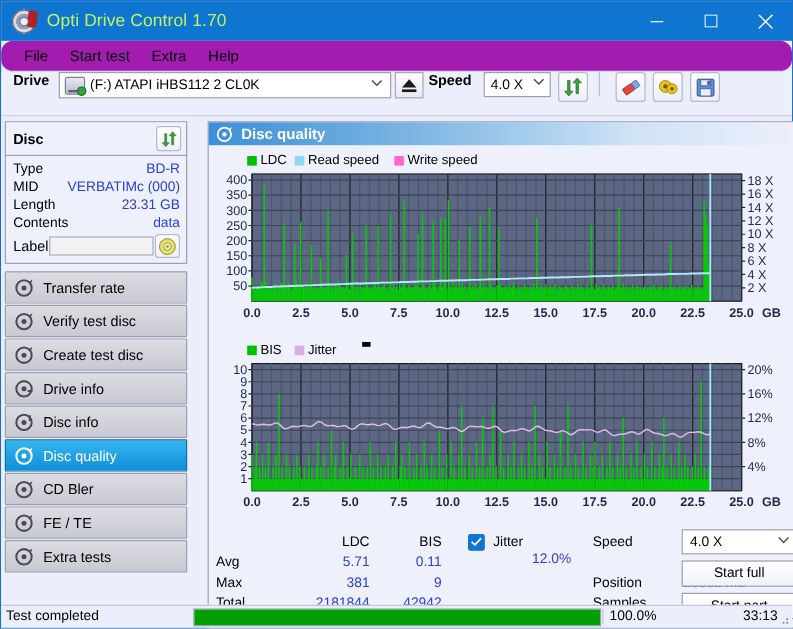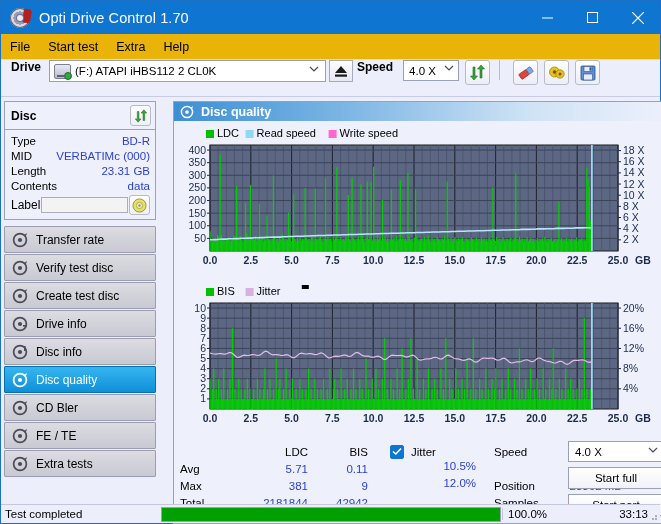--- a/index.html
+++ b/index.html
@@ -29,28 +29,28 @@
     position:relative;flex:0 0 auto;
   }
   .title-icon:after{
     content:"";position:absolute;left:7px;top:7px;width:6px;height:6px;border-radius:50%;
     background:#ececf4;box-shadow:0 0 0 1px #70708a;
   }
   .title-icon:before{
     content:"";position:absolute;right:-1px;top:1px;width:8px;height:14px;
     background:#b02222;border-radius:2px 3px 3px 2px;transform:rotate(8deg);
   }
-  .title-text{color:#ffffff;font-size:14.5px;letter-spacing:.1px;}
+  .title-text{color:#bef264;font-size:14.5px;letter-spacing:.1px;}
   .win-btns{position:absolute;right:0;top:0;height:33px;display:flex;}
   .win-btn{width:45px;height:33px;display:flex;align-items:center;justify-content:center;color:#fff;font-size:14px;}
   .win-btn svg{display:block;}
   
   .menubar{
-    height:25px;background:#eab308;display:flex;align-items:center;
-    border-bottom:1px solid #d9d9e8;
+    height:25px;background:#a21caf;display:flex;align-items:center;
+    padding-left:10px;border-bottom:1px solid #d9d9e8;border-radius:10px;
   }
   .menu-item{padding:3px 9px;font-size:12.5px;color:#000;}
   
   .toolbar{
     height:36px;background:#eceefb;display:flex;align-items:flex-start;
     padding:0 6px;border-bottom:1px solid #c9cbe0;
   }
   .tb-label{font-weight:bold;font-size:12px;margin:0 8px 0 4px;}
   .drive-combo{
     flex:0 0 auto;width:277px;height:22px;background:#fff;border:1px solid #9aa0b5;
@@ -1307,21 +1307,20 @@
 
           <div class="jitter-col">
             <div class="jit-head">
               <span class="jit-chk">
                 <svg width="10" height="9" viewBox="0 0 10 9">
                     <polyline points="1,4.5 3.8,7 9,1.5" fill="none" stroke="#fff" stroke-width="1.5"></polyline>
                   </svg>
               </span>
               <span>Jitter</span>
             </div>
-            <div class="jit-val blue">10.5%</div>
             <div class="jit-val blue">12.0%</div>
           </div>
 
           <div class="speed-col">
             <div class="sp-row">
               <span class="sp-lbl">Speed</span>
               <span class="sp-val blue">4.18 X</span>
             </div>
             <div class="sp-row" style="height:17px"></div>
             <div class="sp-row">

